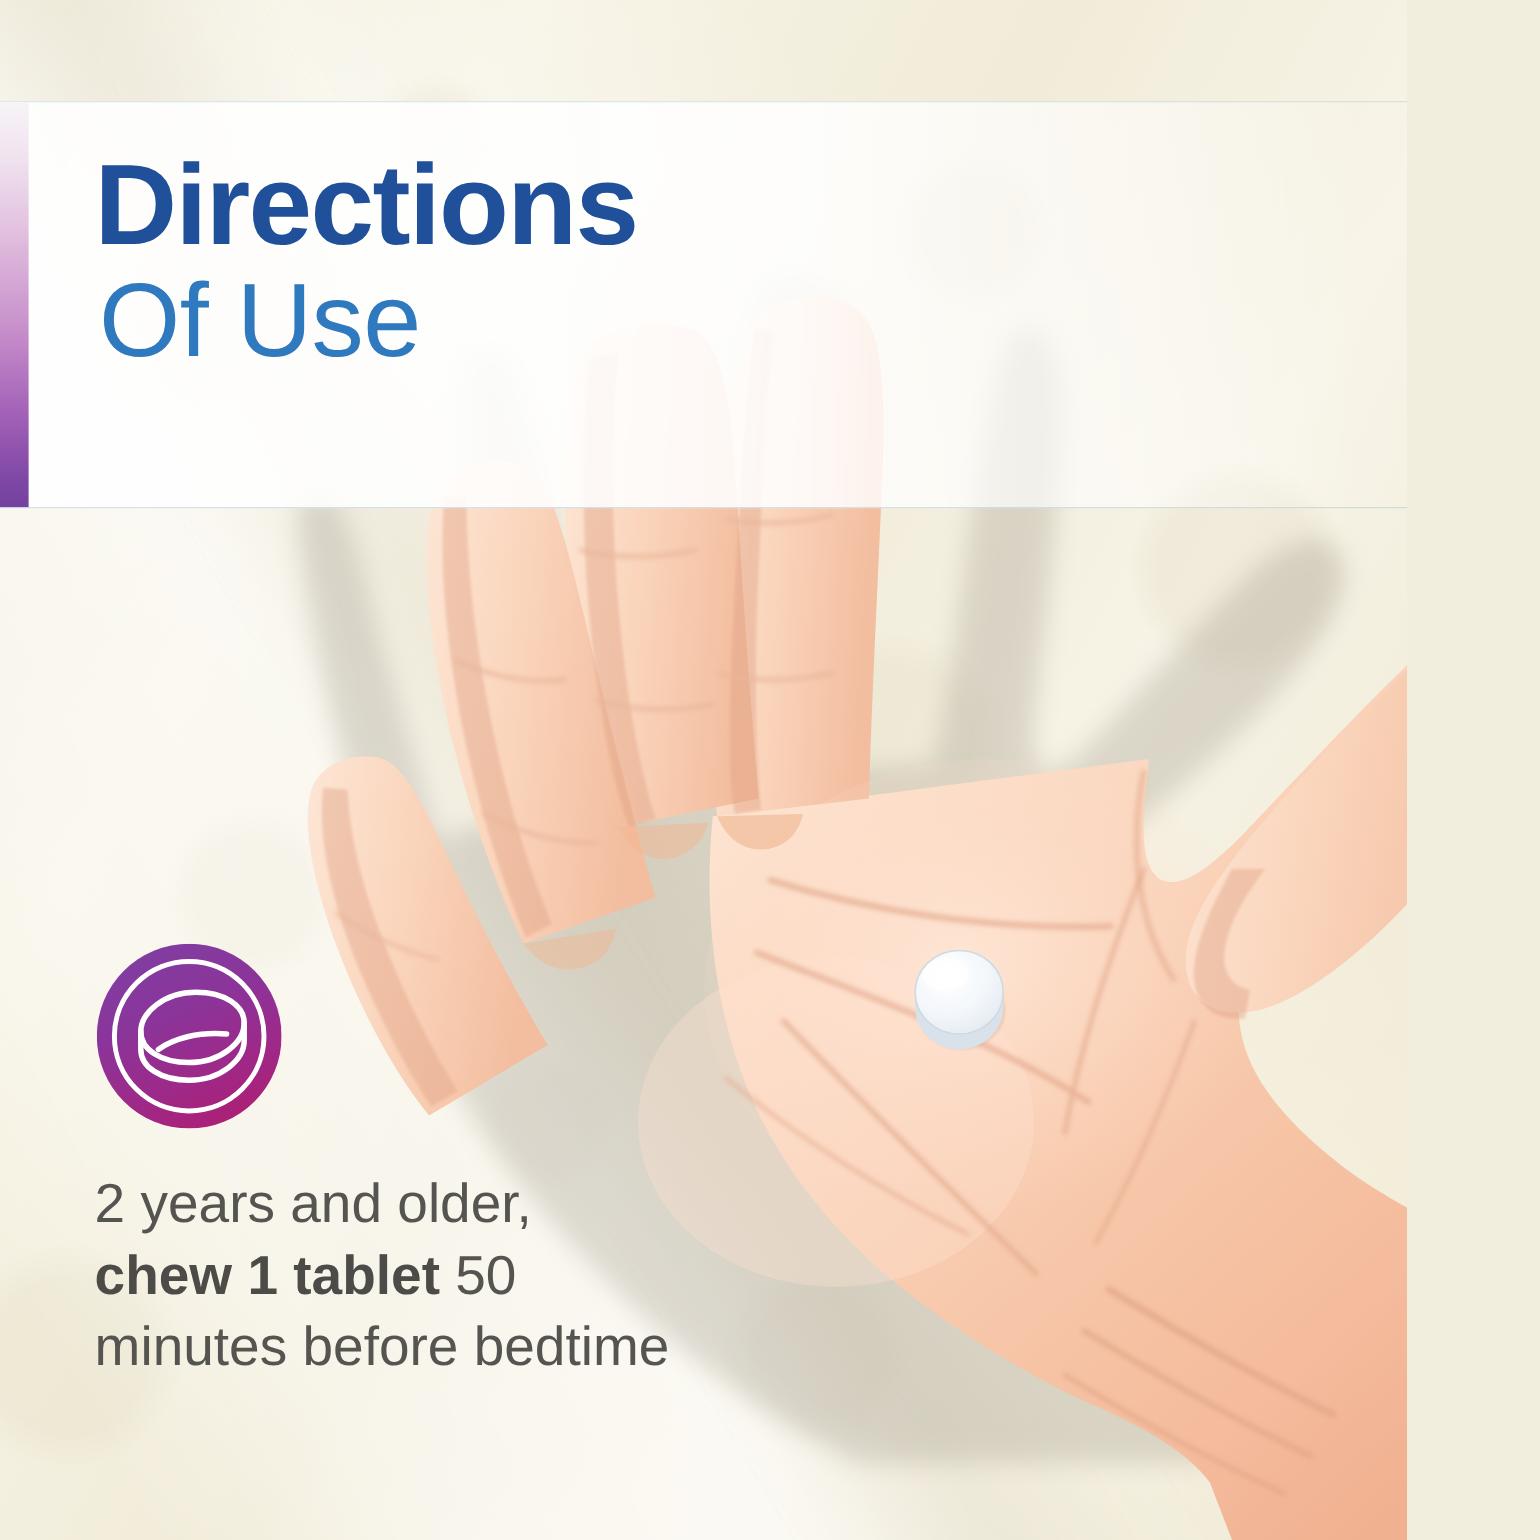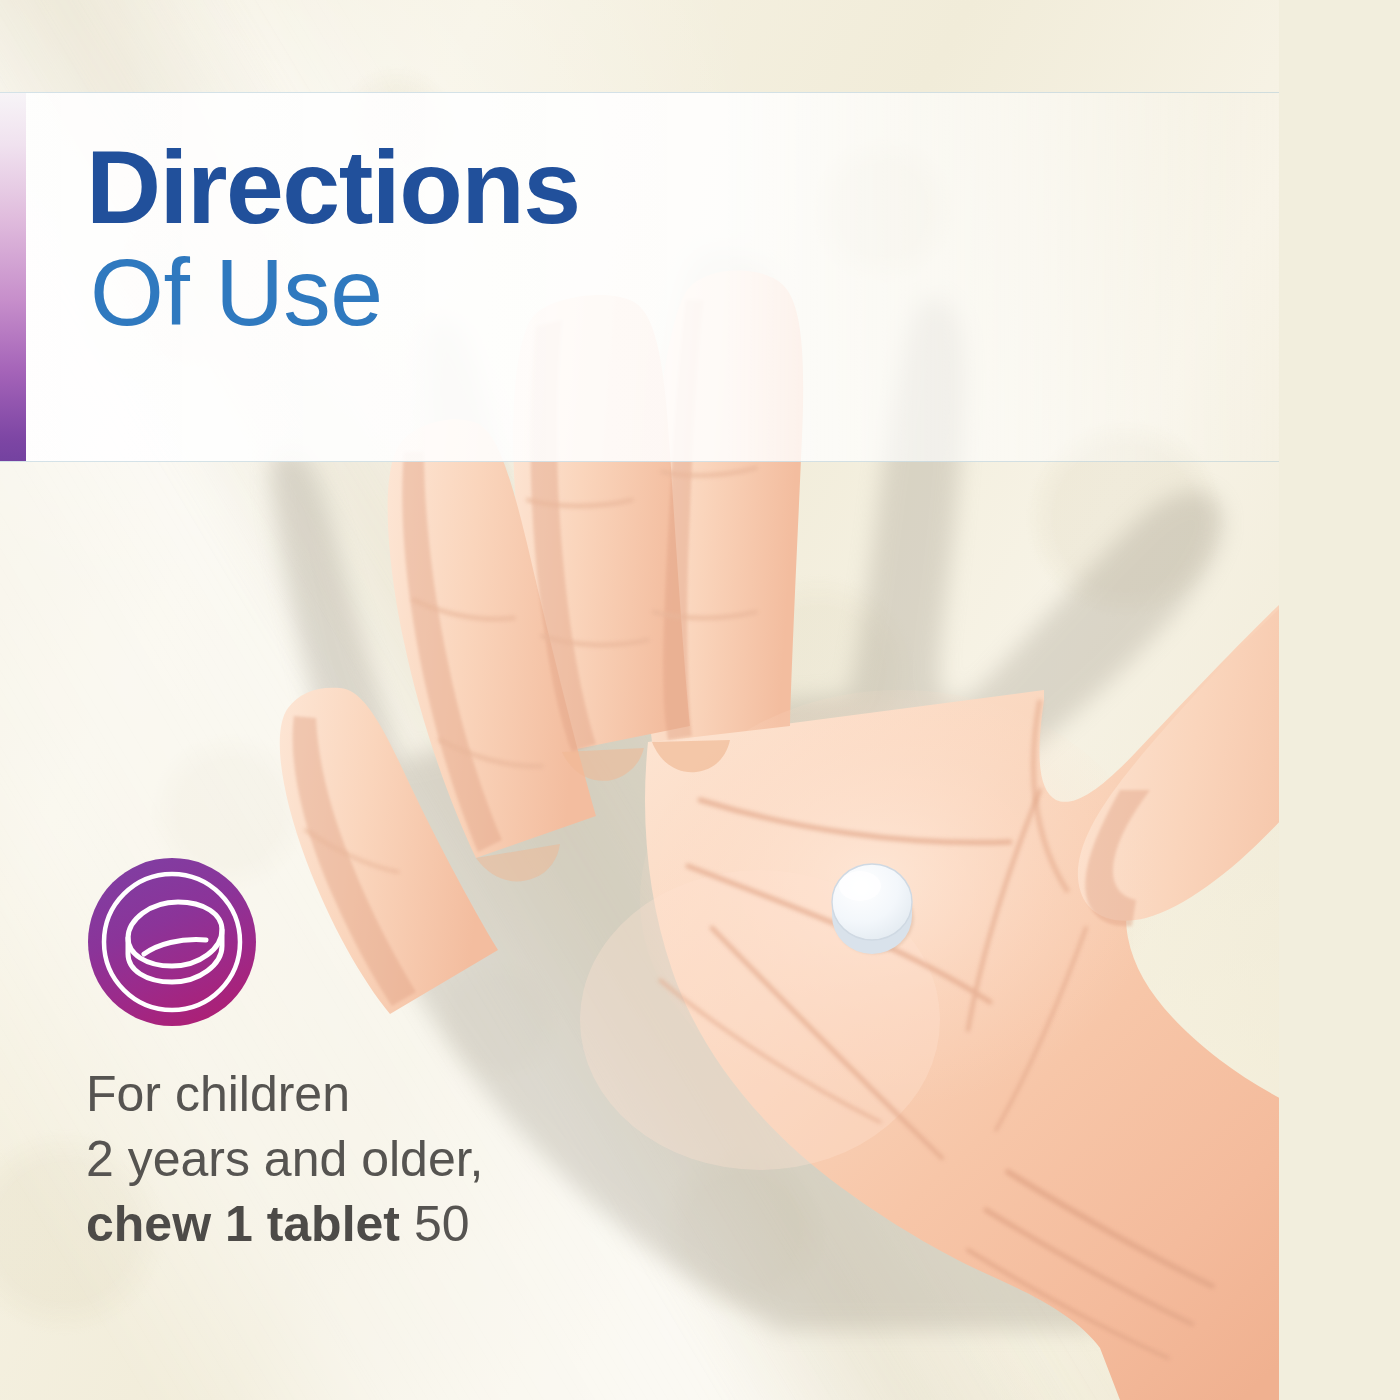--- a/index.html
+++ b/index.html
@@ -313,18 +313,18 @@
     <circle cx="84" cy="84" r="84" fill="url(#badgeG)"></circle>
     <circle cx="84" cy="84" r="68" fill="none" stroke="#ffffff" stroke-width="4.5"></circle>
     <g fill="none" stroke="#ffffff" stroke-width="5" stroke-linejoin="round" stroke-linecap="round">
       <path d="M 40 80 C 40 62 62 44 90 44 C 116 44 134 56 134 72 C 134 90 112 108 84 108 C 58 108 40 96 40 80 Z"></path>
       <path d="M 40 80 L 40 96 C 40 112 58 124 84 124 C 112 124 134 106 134 88 L 134 72"></path>
       <path d="M 56 96 C 70 86 92 80 118 82"></path>
     </g>
   </svg>
 
   <div class="body-copy">
-    <span class="ln">For children</span>
     <span class="ln">2 years and older,</span>
     <span class="ln"><b>chew 1 tablet</b><span> 50</span></span>
+    <span class="ln">minutes before bedtime</span>
   </div>
 
 </div>
 
 </body></html>

